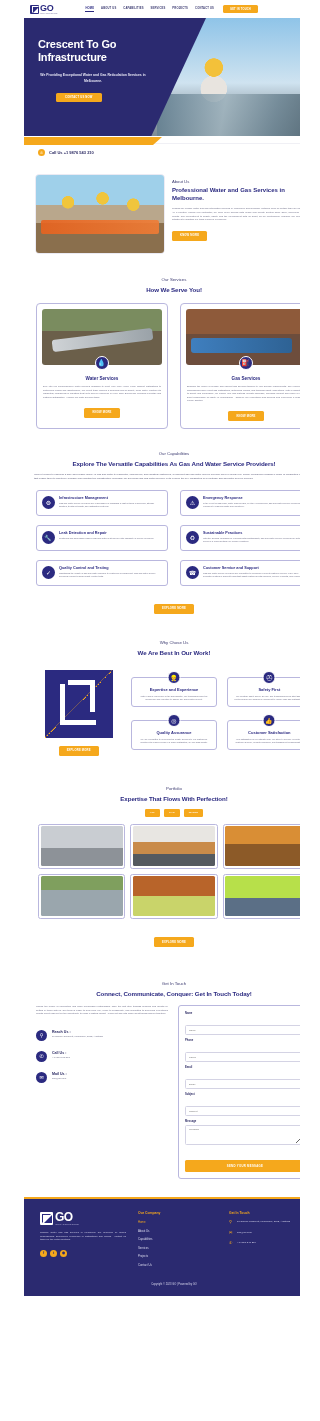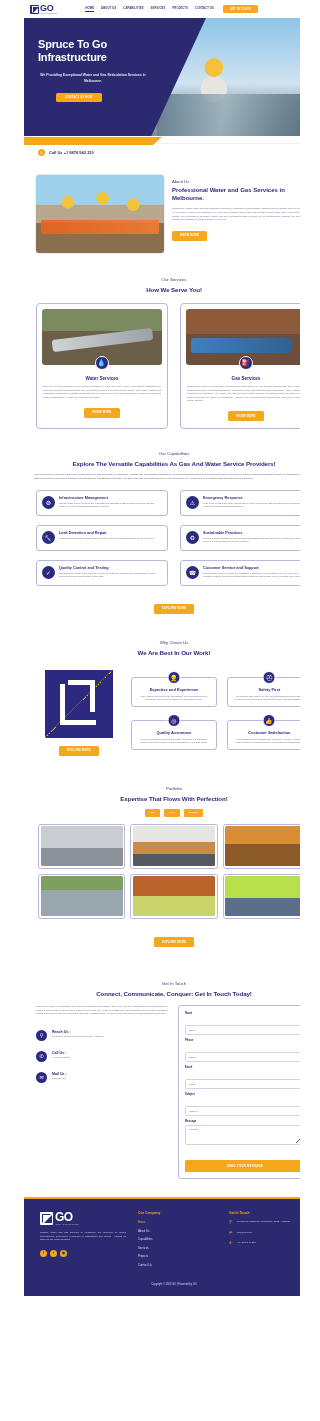--- a/index.html
+++ b/index.html
@@ -331,21 +331,21 @@
       <span class="nav-link">CONTACT US</span>
     </div>
     <button class="nav-cta">GET IN TOUCH</button>
   </div>
 
   <div class="hero">
     <div class="hero-img"></div>
     <div class="hero-panel-edge"></div>
     <div class="hero-panel"></div>
     <div class="hero-inner">
-      <div class="hero-title">Spruce To Go Infrastructure</div>
+      <div class="hero-title">Crescent To Go Infrastructure</div>
       <div class="hero-sub">We Providing Exceptional Water and Gas Reticulation Services in Melbourne.</div>
       <button class="hero-btn">CONTACT US NOW</button>
     </div>
   </div>
   <div class="hero-strip">
     <span class="phone-badge">✆</span>
     <span class="phone-text">Call Us +1 9876 543 210</span>
   </div>
 
   <div class="about">

